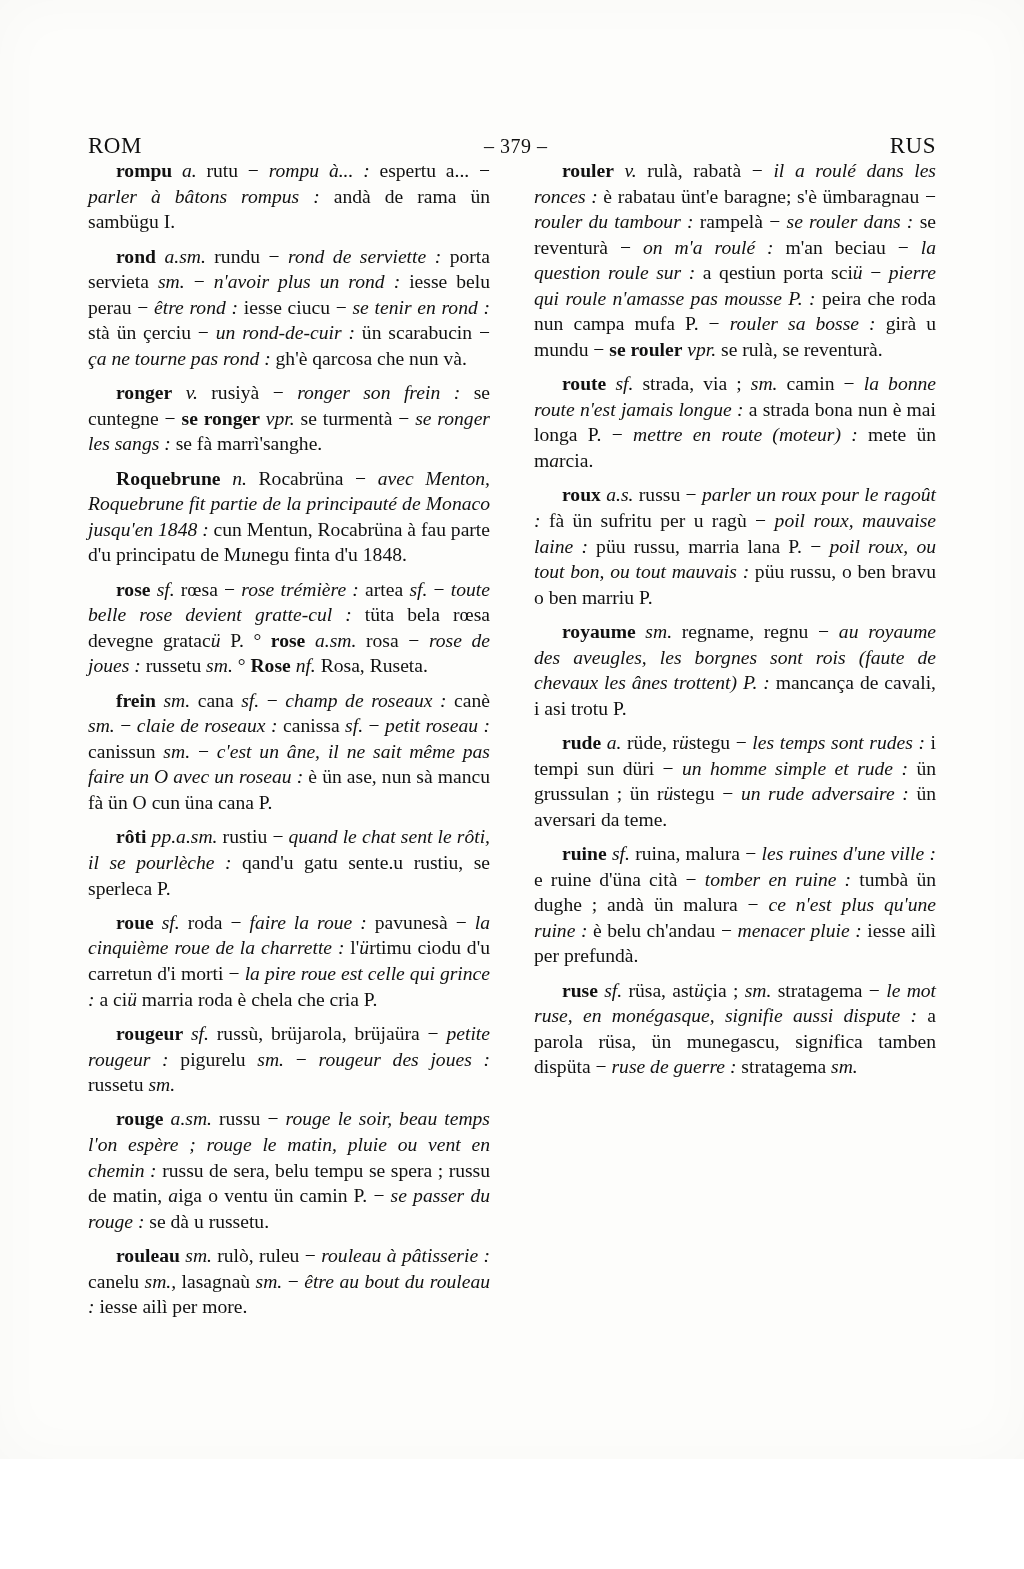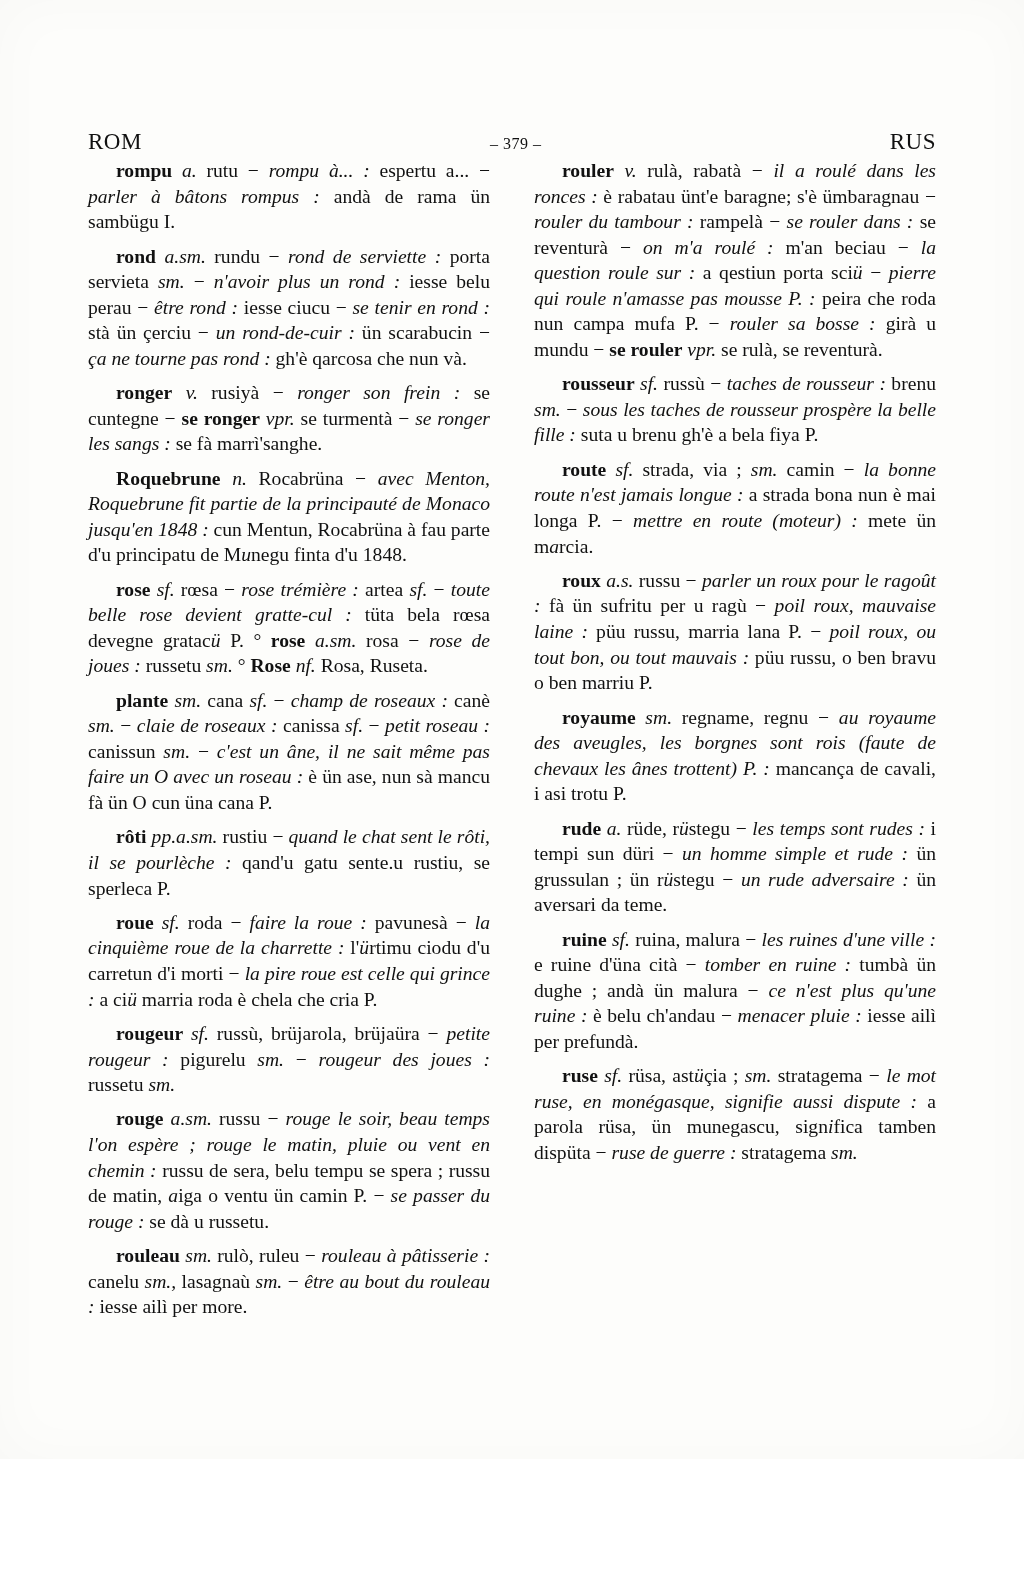--- a/index.html
+++ b/index.html
@@ -31,21 +31,21 @@
     justify-content: space-between;
     align-items: baseline;
     font-size: 23px;
     letter-spacing: 0.5px;
   }
   .header .left, .header .right {
     font-weight: normal;
     font-family: "Liberation Serif", serif;
   }
   .header .center {
-    font-size: 16px;
+    font-size: 20px;
     margin-top: 27px;
   }
   .columns {
     position: absolute;
     left: 88px;
     top: 158px;
     width: 848px;
     display: flex;
     gap: 44px;
   }
@@ -83,30 +83,29 @@
     <div class="right">RUS</div>
   </div>
 
   <div class="columns">
     <div class="col" id="col-left">
         <p class="entry"><b>rompu</b> <i>a.</i> rutu − <i>rompu à... :</i> espertu a... − <i>parler à bâtons rompus :</i> andà de rama ün sambügu I.</p>
         <p class="entry spaced"><b>rond</b> <i>a.sm.</i> rundu − <i>rond de serviette :</i> porta servieta <i>sm.</i> − <i>n'avoir plus un rond :</i> iesse belu perau − <i>être rond :</i> iesse ciucu − <i>se tenir en rond :</i> stà ün çerciu − <i>un rond-de-cuir :</i> ün scarabucin − <i>ça ne tourne pas rond :</i> gh'è qarcosa che nun và.</p>
         <p class="entry spaced"><b>ronger</b> <i>v.</i> rusiyà − <i>ronger son frein :</i> se cuntegne − <b>se ronger</b> <i>vpr.</i> se turmentà − <i>se ronger les sangs :</i> se fà marrì'sanghe.</p>
         <p class="entry spaced"><b>Roquebrune</b> <i>n.</i> Rocabrüna − <i>avec Menton, Roquebrune fit partie de la principauté de Monaco jusqu'en 1848 :</i> cun Mentun, Rocabrüna à fau parte d'u principatu de M<i>u</i>negu finta d'u 1848.</p>
         <p class="entry spaced"><b>rose</b> <i>sf.</i> rœsa − <i>rose trémière :</i> artea <i>sf.</i> − <i>toute belle rose devient gratte-cul :</i> tüta bela rœsa devegne gratac<i>ü</i> P. ° <b>rose</b> <i>a.sm.</i> rosa − <i>rose de joues :</i> russetu <i>sm.</i> ° <b>Rose</b> <i>nf.</i> Rosa, Ruseta.</p>
-        <p class="entry spaced"><b>plante</b> <i>sm.</i> cana <i>sf.</i> − <i>champ de roseaux :</i> canè <i>sm.</i> − <i>claie de roseaux :</i> canissa <i>sf.</i> − <i>petit roseau :</i> canissun <i>sm.</i> − <i>c'est un âne, il ne sait même pas faire un O avec un roseau :</i> è ün ase, nun sà mancu fà ün O cun üna cana P.</p>
+        <p class="entry spaced"><b>frein</b> <i>sm.</i> cana <i>sf.</i> − <i>champ de roseaux :</i> canè <i>sm.</i> − <i>claie de roseaux :</i> canissa <i>sf.</i> − <i>petit roseau :</i> canissun <i>sm.</i> − <i>c'est un âne, il ne sait même pas faire un O avec un roseau :</i> è ün ase, nun sà mancu fà ün O cun üna cana P.</p>
         <p class="entry spaced"><b>rôti</b> <i>pp.a.sm.</i> rustiu − <i>quand le chat sent le rôti, il se pourlèche :</i> qand'u gatu sente.u rustiu, se sperleca P.</p>
         <p class="entry spaced"><b>roue</b> <i>sf.</i> roda − <i>faire la roue :</i> pavunesà − <i>la cinquième roue de la charrette :</i> l'<i>ü</i>rtimu ciodu d'u carretun d'i morti − <i>la pire roue est celle qui grince :</i> a ci<i>ü</i> marria roda è chela che cria P.</p>
         <p class="entry spaced"><b>rougeur</b> <i>sf.</i> russù, brüjarola, brüjaüra − <i>petite rougeur :</i> pigurelu <i>sm.</i> − <i>rougeur des joues :</i> russetu <i>sm.</i></p>
         <p class="entry spaced"><b>rouge</b> <i>a.sm.</i> russu − <i>rouge le soir, beau temps l'on espère ; rouge le matin, pluie ou vent en chemin :</i> russu de sera, belu tempu se spera ; russu de matin, <i>a</i>iga o ventu ün camin P. − <i>se passer du rouge :</i> se dà u russetu.</p>
         <p class="entry spaced"><b>rouleau</b> <i>sm.</i> rulò, ruleu − <i>rouleau à pâtisserie :</i> canelu <i>sm., </i>lasagnaù <i>sm.</i> − <i>être au bout du rouleau :</i> iesse ailì per more.</p>
       </div>
     <div class="col" id="col-right">
         <p class="entry"><b>rouler</b> <i>v.</i> rulà, rabatà − <i>il a roulé dans les ronces :</i> è rabatau ünt'e baragne; s'è ümbaragnau − <i>rouler du tambour :</i> rampelà − <i>se rouler dans :</i> se reventurà − <i>on m'a roulé :</i> m'an beciau − <i>la question roule sur :</i> a qestiun porta sci<i>ü</i> − <i>pierre qui roule n'amasse pas mousse P. :</i> peira che roda nun campa mufa P. − <i>rouler sa bosse :</i> girà u mundu − <b>se rouler</b> <i>vpr.</i> se rulà, se reventurà.</p>
-        <p class="entry spaced"><b>rousseur</b> <i>sf.</i> russù − <i>taches de rousseur :</i> brenu <i>sm.</i> − <i>sous les taches de rousseur prospère la belle fille :</i> suta u brenu gh'è a bela fiya P.</p>
         <p class="entry spaced"><b>route</b> <i>sf.</i> strada, via ; <i>sm.</i> camin − <i>la bonne route n'est jamais longue :</i> a strada bona nun è mai longa P. − <i>mettre en route (moteur) :</i> mete ün m<i>a</i>rcia.</p>
         <p class="entry spaced"><b>roux</b> <i>a.s.</i> russu − <i>parler un roux pour le ragoût :</i> fà ün sufritu per u ragù − <i>poil roux, mauvaise laine :</i> püu russu, marria lana P. − <i>poil roux, ou tout bon, ou tout mauvais :</i> püu russu, o ben bravu o ben marriu P.</p>
         <p class="entry spaced"><b>royaume</b> <i>sm.</i> regname, regnu − <i>au royaume des aveugles, les borgnes sont rois (faute de chevaux les ânes trottent) P. :</i> mancança de cavali, i asi trotu P.</p>
         <p class="entry spaced"><b>rude</b> <i>a.</i> rüde, r<i>ü</i>stegu − <i>les temps sont rudes :</i> i tempi sun düri − <i>un homme simple et rude :</i> ün grussulan ; ün r<i>ü</i>stegu − <i>un rude adversaire :</i> ün aversari da teme.</p>
         <p class="entry spaced"><b>ruine</b> <i>sf.</i> ruina, malura − <i>les ruines d'une ville :</i> e ruine d'üna cità − <i>tomber en ruine :</i> tumbà ün dughe ; andà ün malura − <i>ce n'est plus qu'une ruine :</i> è belu ch'andau − <i>menacer pluie :</i> iesse ailì per prefundà.</p>
         <p class="entry spaced"><b>ruse</b> <i>sf.</i> rüsa, ast<i>ü</i>çia ; <i>sm.</i> stratagema − <i>le mot ruse, en monégasque, signifie aussi dispute :</i> a parola rüsa, ün munegascu, sign<i>i</i>fica tamben dispüta − <i>ruse de guerre :</i> stratagema <i>sm.</i></p>
       </div>
   </div>
 
   <div class="paper-edge"></div>

